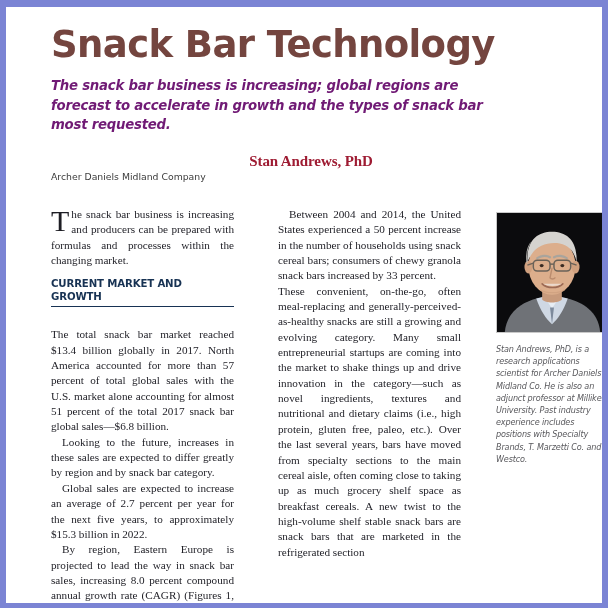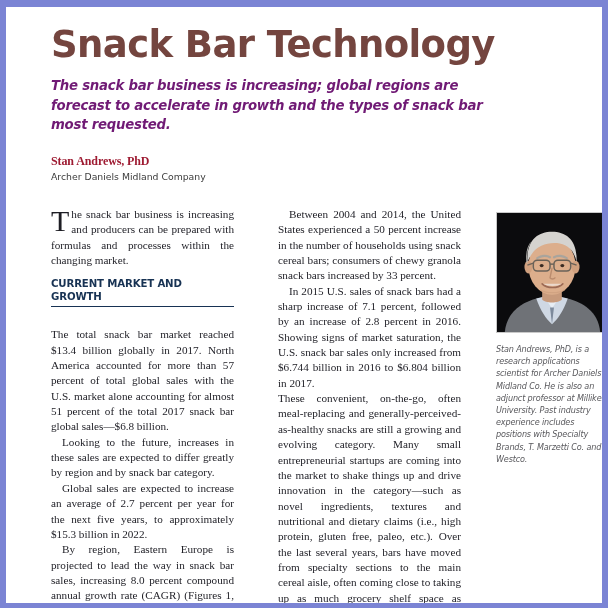--- a/index.html
+++ b/index.html
@@ -58,25 +58,26 @@
     font-size: 13.3px;
     line-height: 19.5px;
     letter-spacing: -0.25px;
     color: #701a75;
     margin: 11px 0 0 0;
     max-width: 470px;
   }
   .author-name {
     font-family: "Liberation Serif", serif;
     font-weight: bold;
-    font-size: 12px;
+    font-size: 15px;
     line-height: 13px;
     color: #9e1b32;
     margin: 20px 0 0 0;
     letter-spacing: -0.1px;
+    text-align: center;
   }
   .author-affil {
     font-family: "DejaVu Sans", sans-serif;
     font-size: 9.3px;
     line-height: 12px;
     color: #3c3c3c;
     margin: 3px 0 0 0;
   }
 
   
@@ -188,21 +189,20 @@
 
         <p class="lead">The total snack bar market reached $13.4 billion globally in 2017. North America accounted for more than 57 percent of total global sales with the U.S. market alone accounting for almost 51 percent of the total 2017 snack bar global sales—$6.8 billion.</p>
         <p class="indent">Looking to the future, increases in these sales are expected to differ greatly by region and by snack bar category.</p>
         <p class="indent">Global sales are expected to increase an average of 2.7 percent per year for the next five years, to approximately $15.3 billion in 2022.</p>
         <p class="indent">By region, Eastern Europe is projected to lead the way in snack bar sales, increasing 8.0 percent compound annual growth rate (CAGR) (Figures 1, 2 and 3).</p>
 
       </div>
 
       <div class="col col-2">
         <p class="indent">Between 2004 and 2014, the United States experienced a 50 percent increase in the number of households using snack cereal bars; consumers of chewy granola snack bars increased by 33 percent.</p>
-        <p class="indent">In 2015 U.S. sales of snack bars had a sharp increase of 7.1 percent, followed by an increase of 2.8 percent in 2016. Showing signs of market saturation, the U.S. snack bar sales only increased from $6.744 billion in 2016 to $6.804 billion in 2017.</p>
 
 
         <p class="lead">These convenient, on-the-go, often meal-replacing and generally-perceived-as-healthy snacks are still a growing and evolving category. Many small entrepreneurial startups are coming into the market to shake things up and drive innovation in the category—such as novel ingredients, textures and nutritional and dietary claims (i.e., high protein, gluten free, paleo, etc.). Over the last several years, bars have moved from specialty sections to the main cereal aisle, often coming close to taking up as much grocery shelf space as breakfast cereals. A new twist to the high-volume shelf stable snack bars are snack bars that are marketed in the refrigerated section</p>
       </div>
 
     </div>
 
     <div class="sidebar">
       <div class="portrait-frame">
         <svg class="portrait-svg" viewBox="0 0 112 121" preserveAspectRatio="xMidYMid slice">

